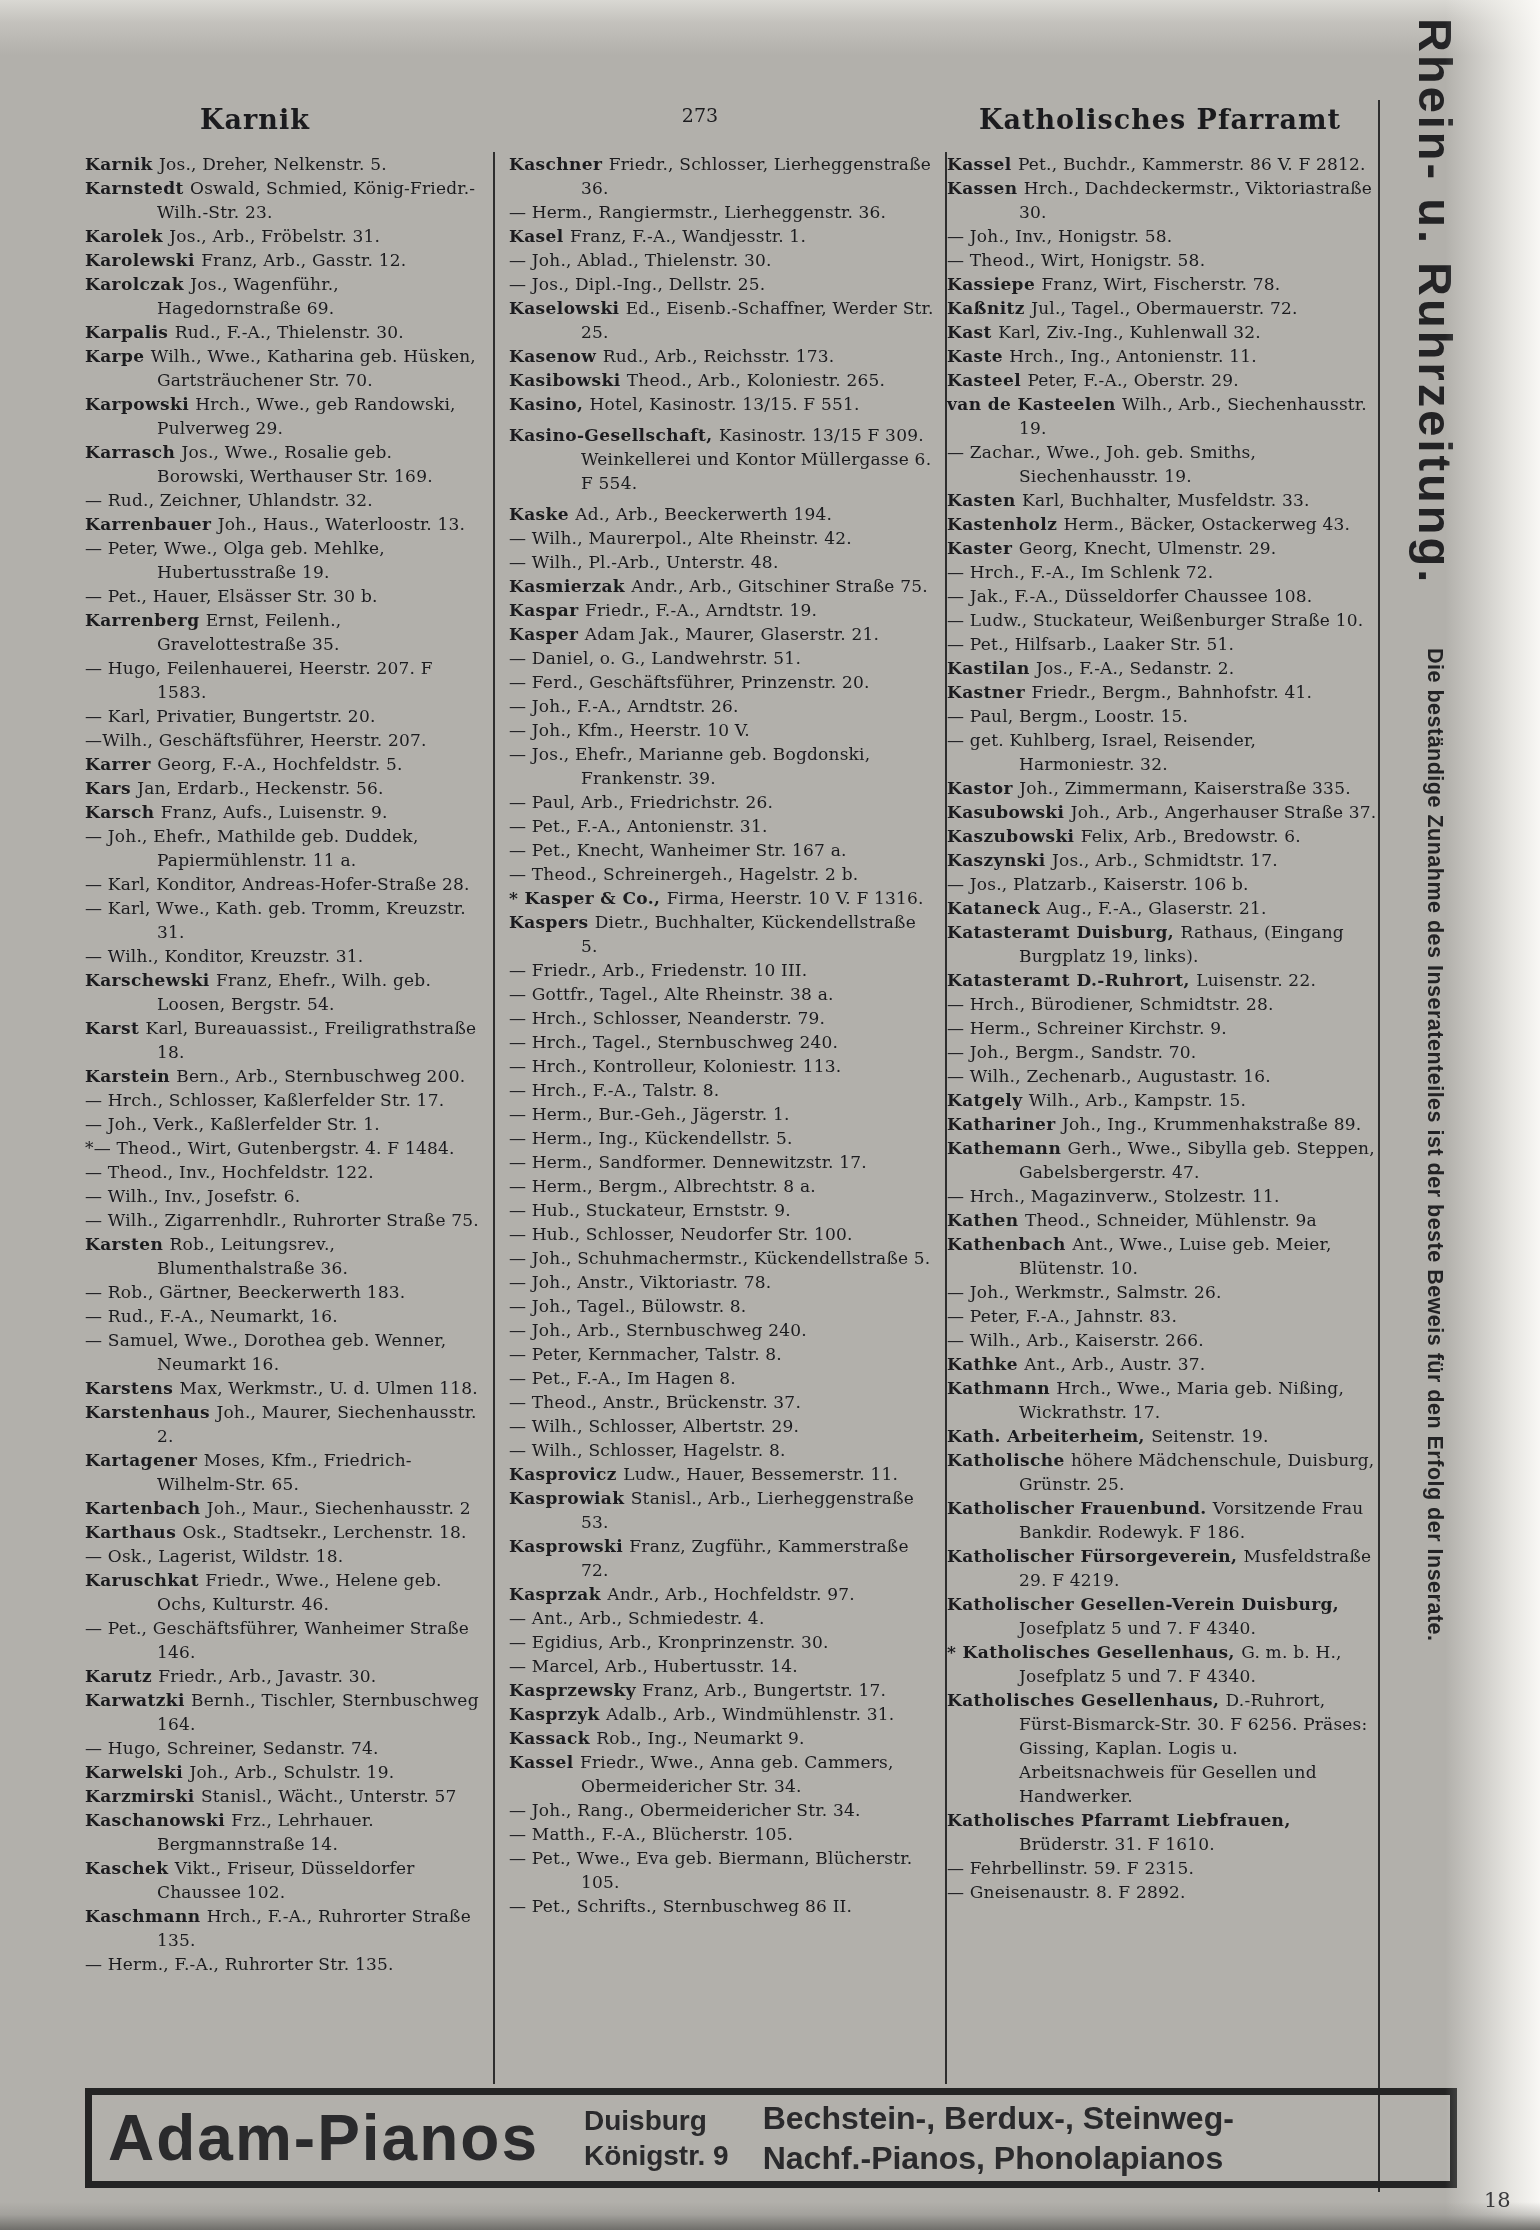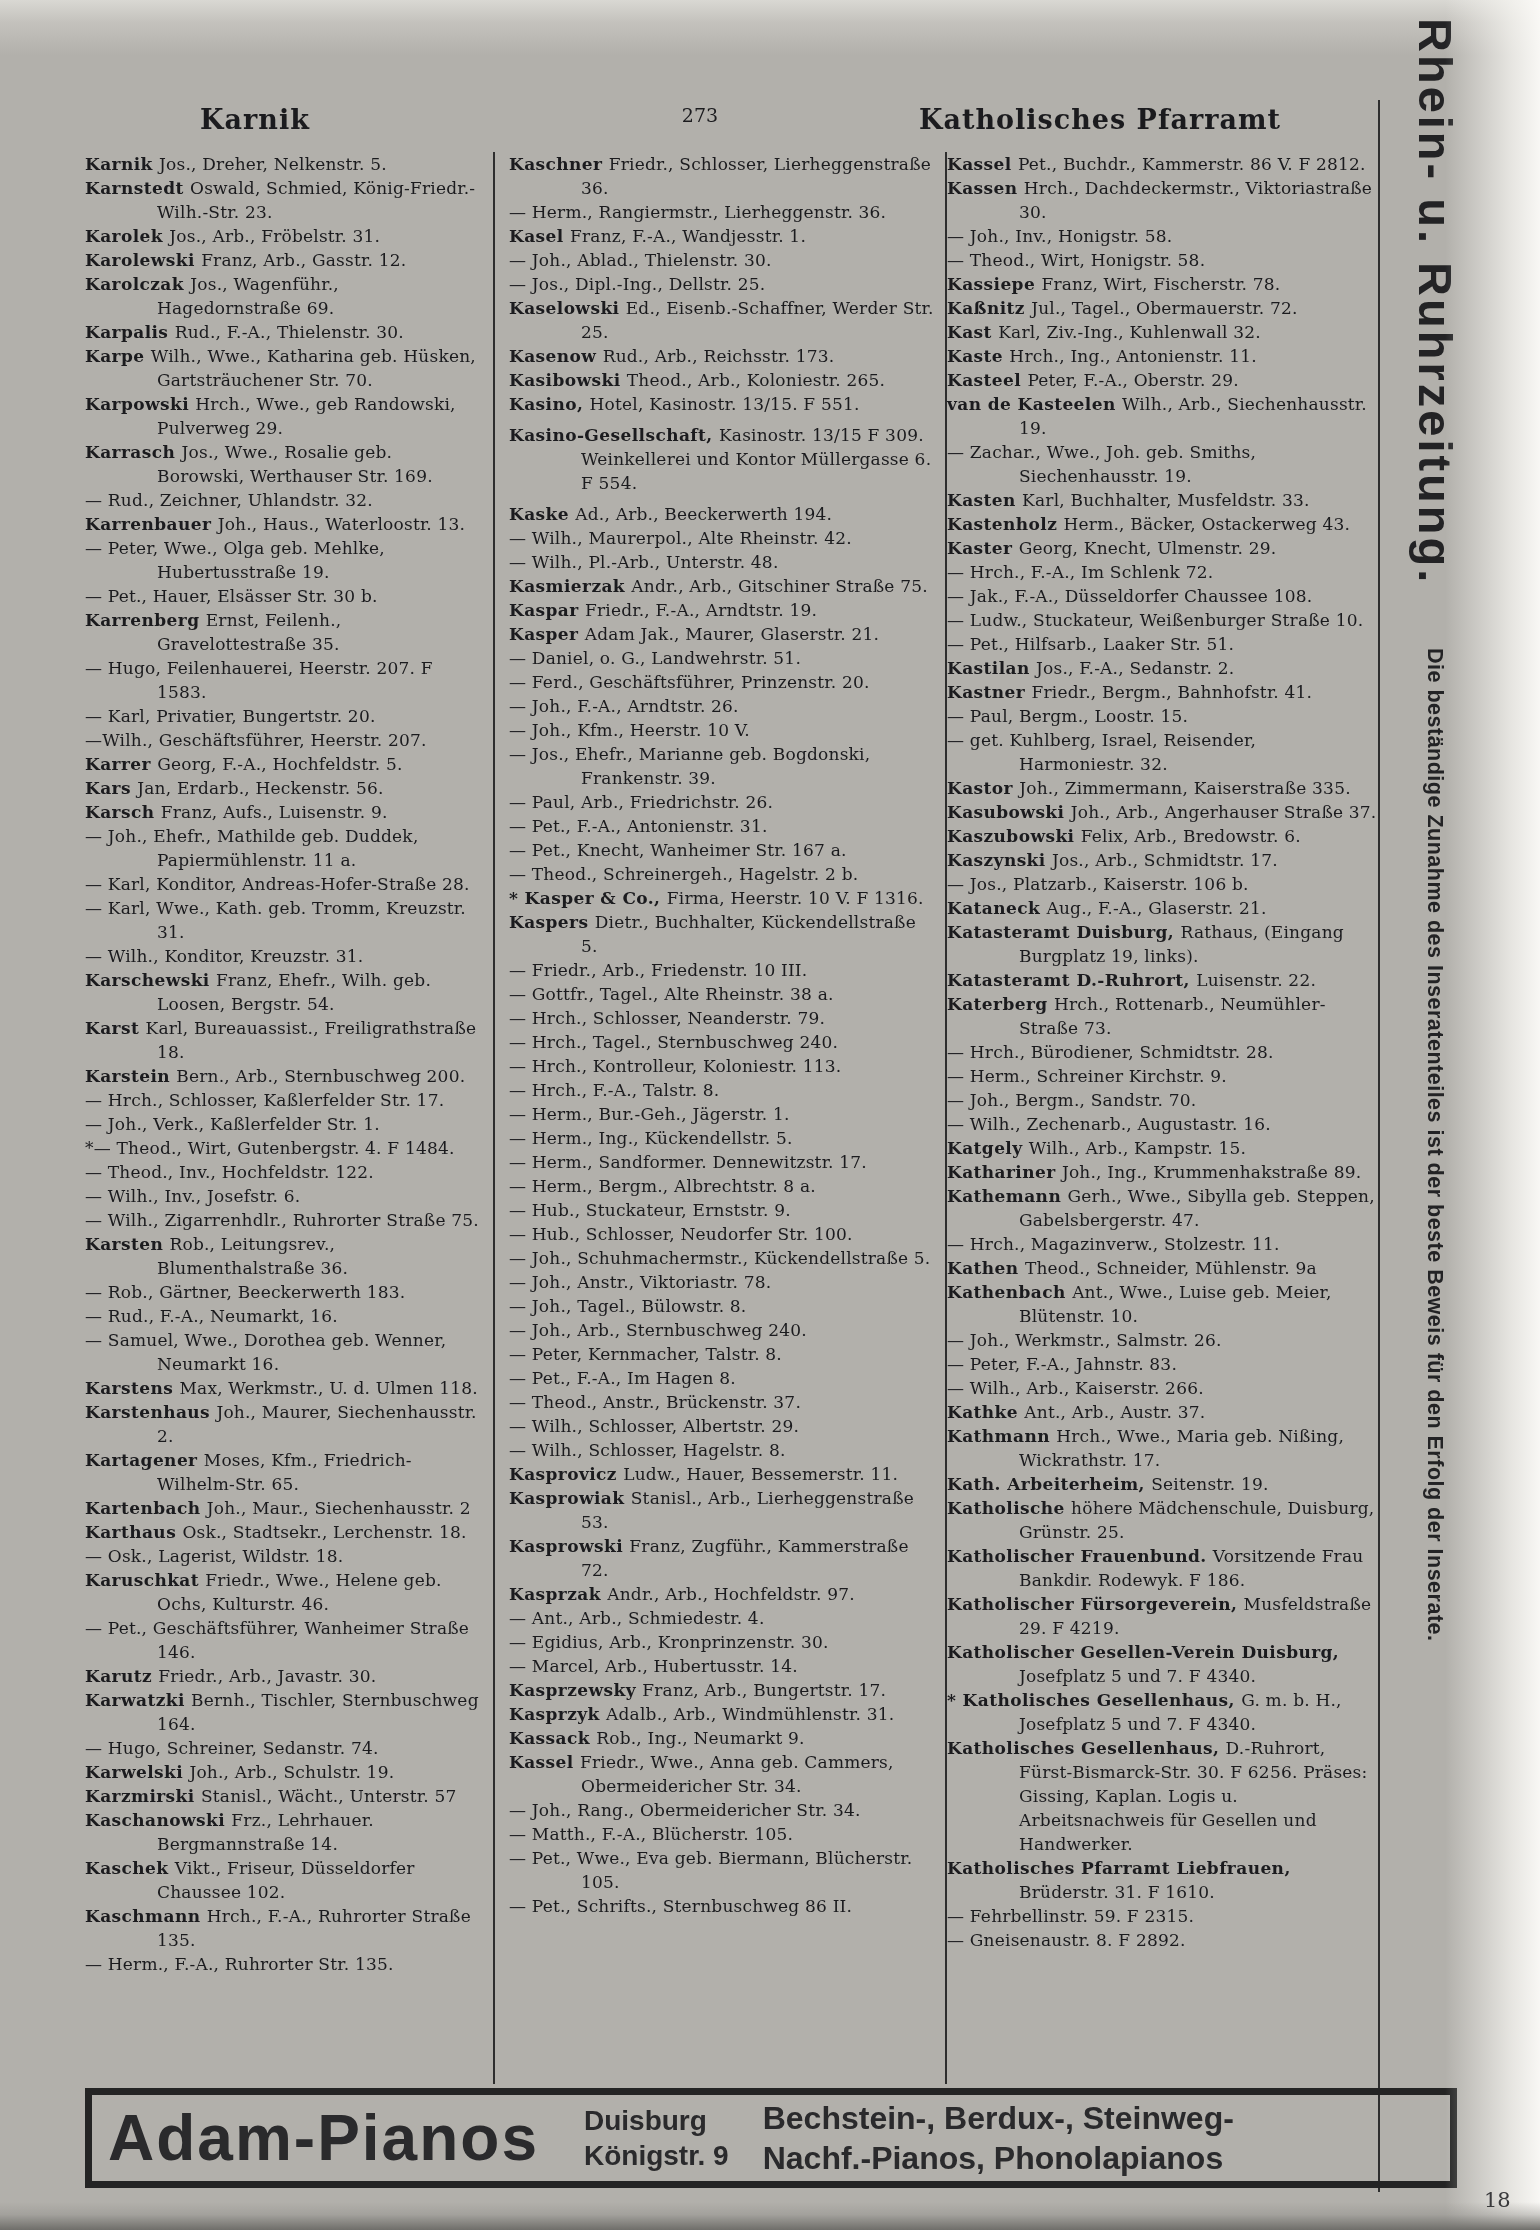--- a/index.html
+++ b/index.html
@@ -15,21 +15,21 @@
   .scan-right{position:absolute;right:0;top:0;width:95px;height:100%;
     background:linear-gradient(to right,rgba(245,244,240,0) 0%,rgba(248,247,243,.75) 70%,rgba(252,251,248,.95) 100%);
     pointer-events:none;z-index:5;}
   .scan-bottom{position:absolute;left:0;bottom:0;width:100%;height:28px;
     background:linear-gradient(to top,#6f6e6a 0%,rgba(140,138,134,.4) 55%,rgba(178,176,171,0) 100%);pointer-events:none;z-index:6;}
 
   .header{position:absolute;top:104px;left:0;width:1540px;height:44px;z-index:2;}
   .catchword{position:absolute;font-weight:bold;font-size:27px;letter-spacing:1px;}
   .cw-left{left:255px;transform:translateX(-50%);}
   .pagenum{position:absolute;left:700px;transform:translateX(-50%);font-size:19px;}
-  .cw-right{left:1100px;transform:translateX(-50%);}
+  .cw-right{left:1160px;transform:translateX(-50%);}
 
   .columns{position:absolute;left:85px;top:152px;width:1296px;height:1932px;
     display:flex;overflow:hidden;z-index:2;}
   .col{box-sizing:border-box;overflow:hidden;font-size:17px;line-height:24px;}
   .col1{width:408px;padding-right:12px;}
   .col2{width:452px;border-left:2px solid #2e2e2e;padding-left:14px;padding-right:8px;}
   .col3{width:436px;border-left:2px solid #2e2e2e;padding-right:4px;}
   .entry{padding-left:72px;text-indent:-72px;letter-spacing:.2px;}
   .entry b{letter-spacing:.4px;}
   .entry.spaced{margin:7px 0;}
@@ -208,21 +208,20 @@
       <div class="entry"><span>— Paul, Bergm., Loostr. 15.</span></div>
       <div class="entry"><span>— get. Kuhlberg, Israel, Reisender, Harmoniestr. 32.</span></div>
       <div class="entry"><b>Kastor </b><span>Joh., Zimmermann, Kaiserstraße 335.</span></div>
       <div class="entry"><b>Kasubowski </b><span>Joh., Arb., Angerhauser Straße 37.</span></div>
       <div class="entry"><b>Kaszubowski </b><span>Felix, Arb., Bredowstr. 6.</span></div>
       <div class="entry"><b>Kaszynski </b><span>Jos., Arb., Schmidtstr. 17.</span></div>
       <div class="entry"><span>— Jos., Platzarb., Kaiserstr. 106 b.</span></div>
       <div class="entry"><b>Kataneck </b><span>Aug., F.-A., Glaserstr. 21.</span></div>
       <div class="entry"><b>Katasteramt Duisburg, </b><span>Rathaus, (Eingang Burgplatz 19, links).</span></div>
       <div class="entry"><b>Katasteramt D.-Ruhrort, </b><span>Luisenstr. 22.</span></div>
-      <div class="entry"><b>Katerberg </b><span>Hrch., Rottenarb., Neumühler-Straße 73.</span></div>
       <div class="entry"><span>— Hrch., Bürodiener, Schmidtstr. 28.</span></div>
       <div class="entry"><span>— Herm., Schreiner Kirchstr. 9.</span></div>
       <div class="entry"><span>— Joh., Bergm., Sandstr. 70.</span></div>
       <div class="entry"><span>— Wilh., Zechenarb., Augustastr. 16.</span></div>
       <div class="entry"><b>Katgely </b><span>Wilh., Arb., Kampstr. 15.</span></div>
       <div class="entry"><b>Kathariner </b><span>Joh., Ing., Krummenhakstraße 89.</span></div>
       <div class="entry"><b>Kathemann </b><span>Gerh., Wwe., Sibylla geb. Steppen, Gabelsbergerstr. 47.</span></div>
       <div class="entry"><span>— Hrch., Magazinverw., Stolzestr. 11.</span></div>
       <div class="entry"><b>Kathen </b><span>Theod., Schneider, Mühlenstr. 9a</span></div>
       <div class="entry"><b>Kathenbach </b><span>Ant., Wwe., Luise geb. Meier, Blütenstr. 10.</span></div>

